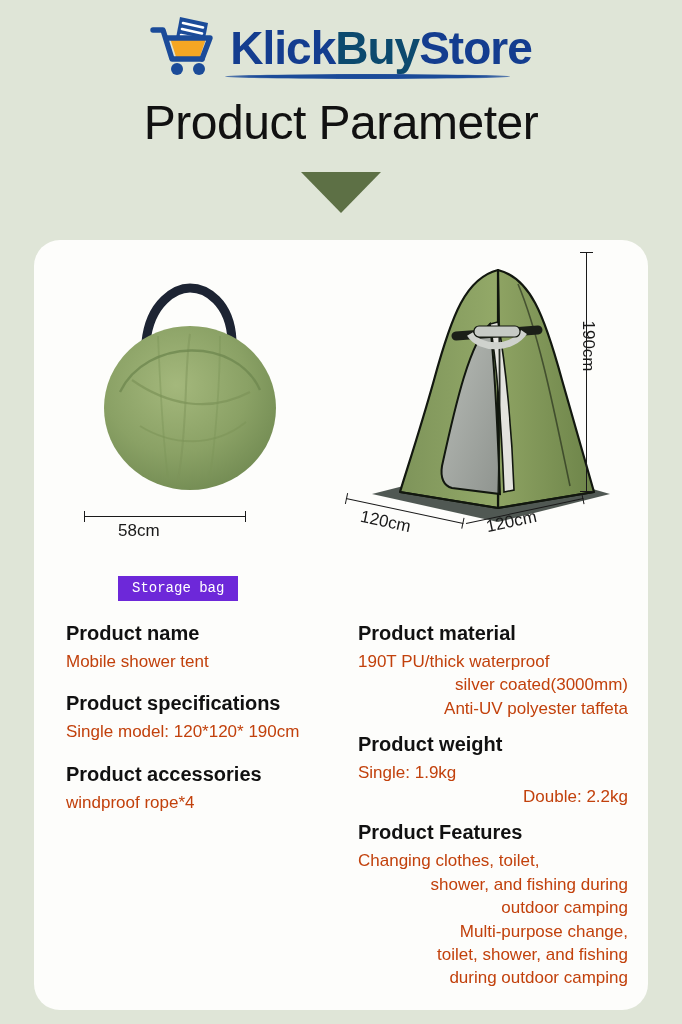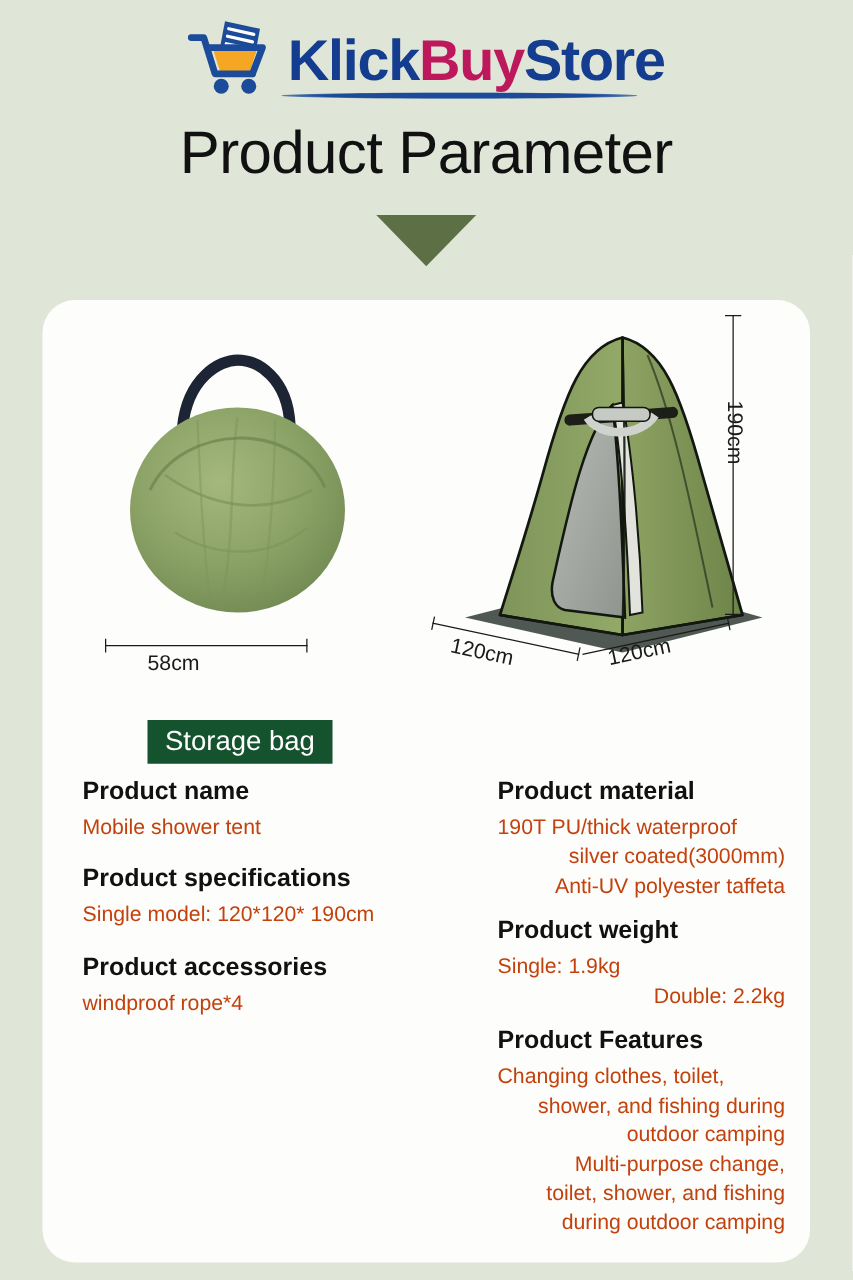--- a/index.html
+++ b/index.html
@@ -36,21 +36,21 @@
   }
   .wordmark {
     font-size: 46px;
     font-weight: bold;
     letter-spacing: -1px;
     line-height: 1;
     position: relative;
     top: 1px;
   }
   .wm-blue { color: #143d8f; }
-  .wm-red  { color: #be185d; }
+  .wm-red  { color: #0c4a6e; }
   .logo-underline {
     position: absolute;
     left: 225px;
     top: 74px;
     width: 285px;
     height: 5px;
     background: radial-gradient(ellipse at 50% 50%, #1b4b99 0%, #1b4b99 55%, rgba(27,75,153,0) 100%);
     border-radius: 50%;
   }
 
@@ -173,46 +173,47 @@
   .dimbaseR-label {
     position: absolute;
     left: 152px; top: 272px;
     font-size: 17px; color: #1a1a1a;
     transform: rotate(-12deg);
   }
 
   
   .badge {
     position: absolute;
-    background: #14532d;
+    background: #6d28d9;
     color: #ffffff;
-    font-size: 22px;
+    font-size: 14px;
     padding: 4px 14px 5px 14px;
     white-space: nowrap;
+    font-family: Liberation Mono, monospace;
   }
   .badge-left  { left: 84px;  top: 336px; }
   .badge-right { left: 352px; top: 336px; }
 
   
   .specs {
     position: absolute;
     top: 382px;
     left: 0;
     width: 614px;
     height: 388px;
   }
   .col {
     position: absolute;
     top: 0;
   }
   .col-left  { left: 32px;  width: 290px; }
   .col-right { left: 324px; width: 270px; }
 
   .spec-block { margin-bottom: 19px; }
-  .spec-block.tight { margin-bottom: 13px; margin-left: 40px; }
+  .spec-block.tight { margin-bottom: 13px; }
   .spec-h {
     font-size: 20px;
     font-weight: bold;
     color: #111111;
     margin: 0 0 6px 0;
     line-height: 1.15;
   }
   .spec-p {
     font-size: 17px;
     color: #c2410c;

